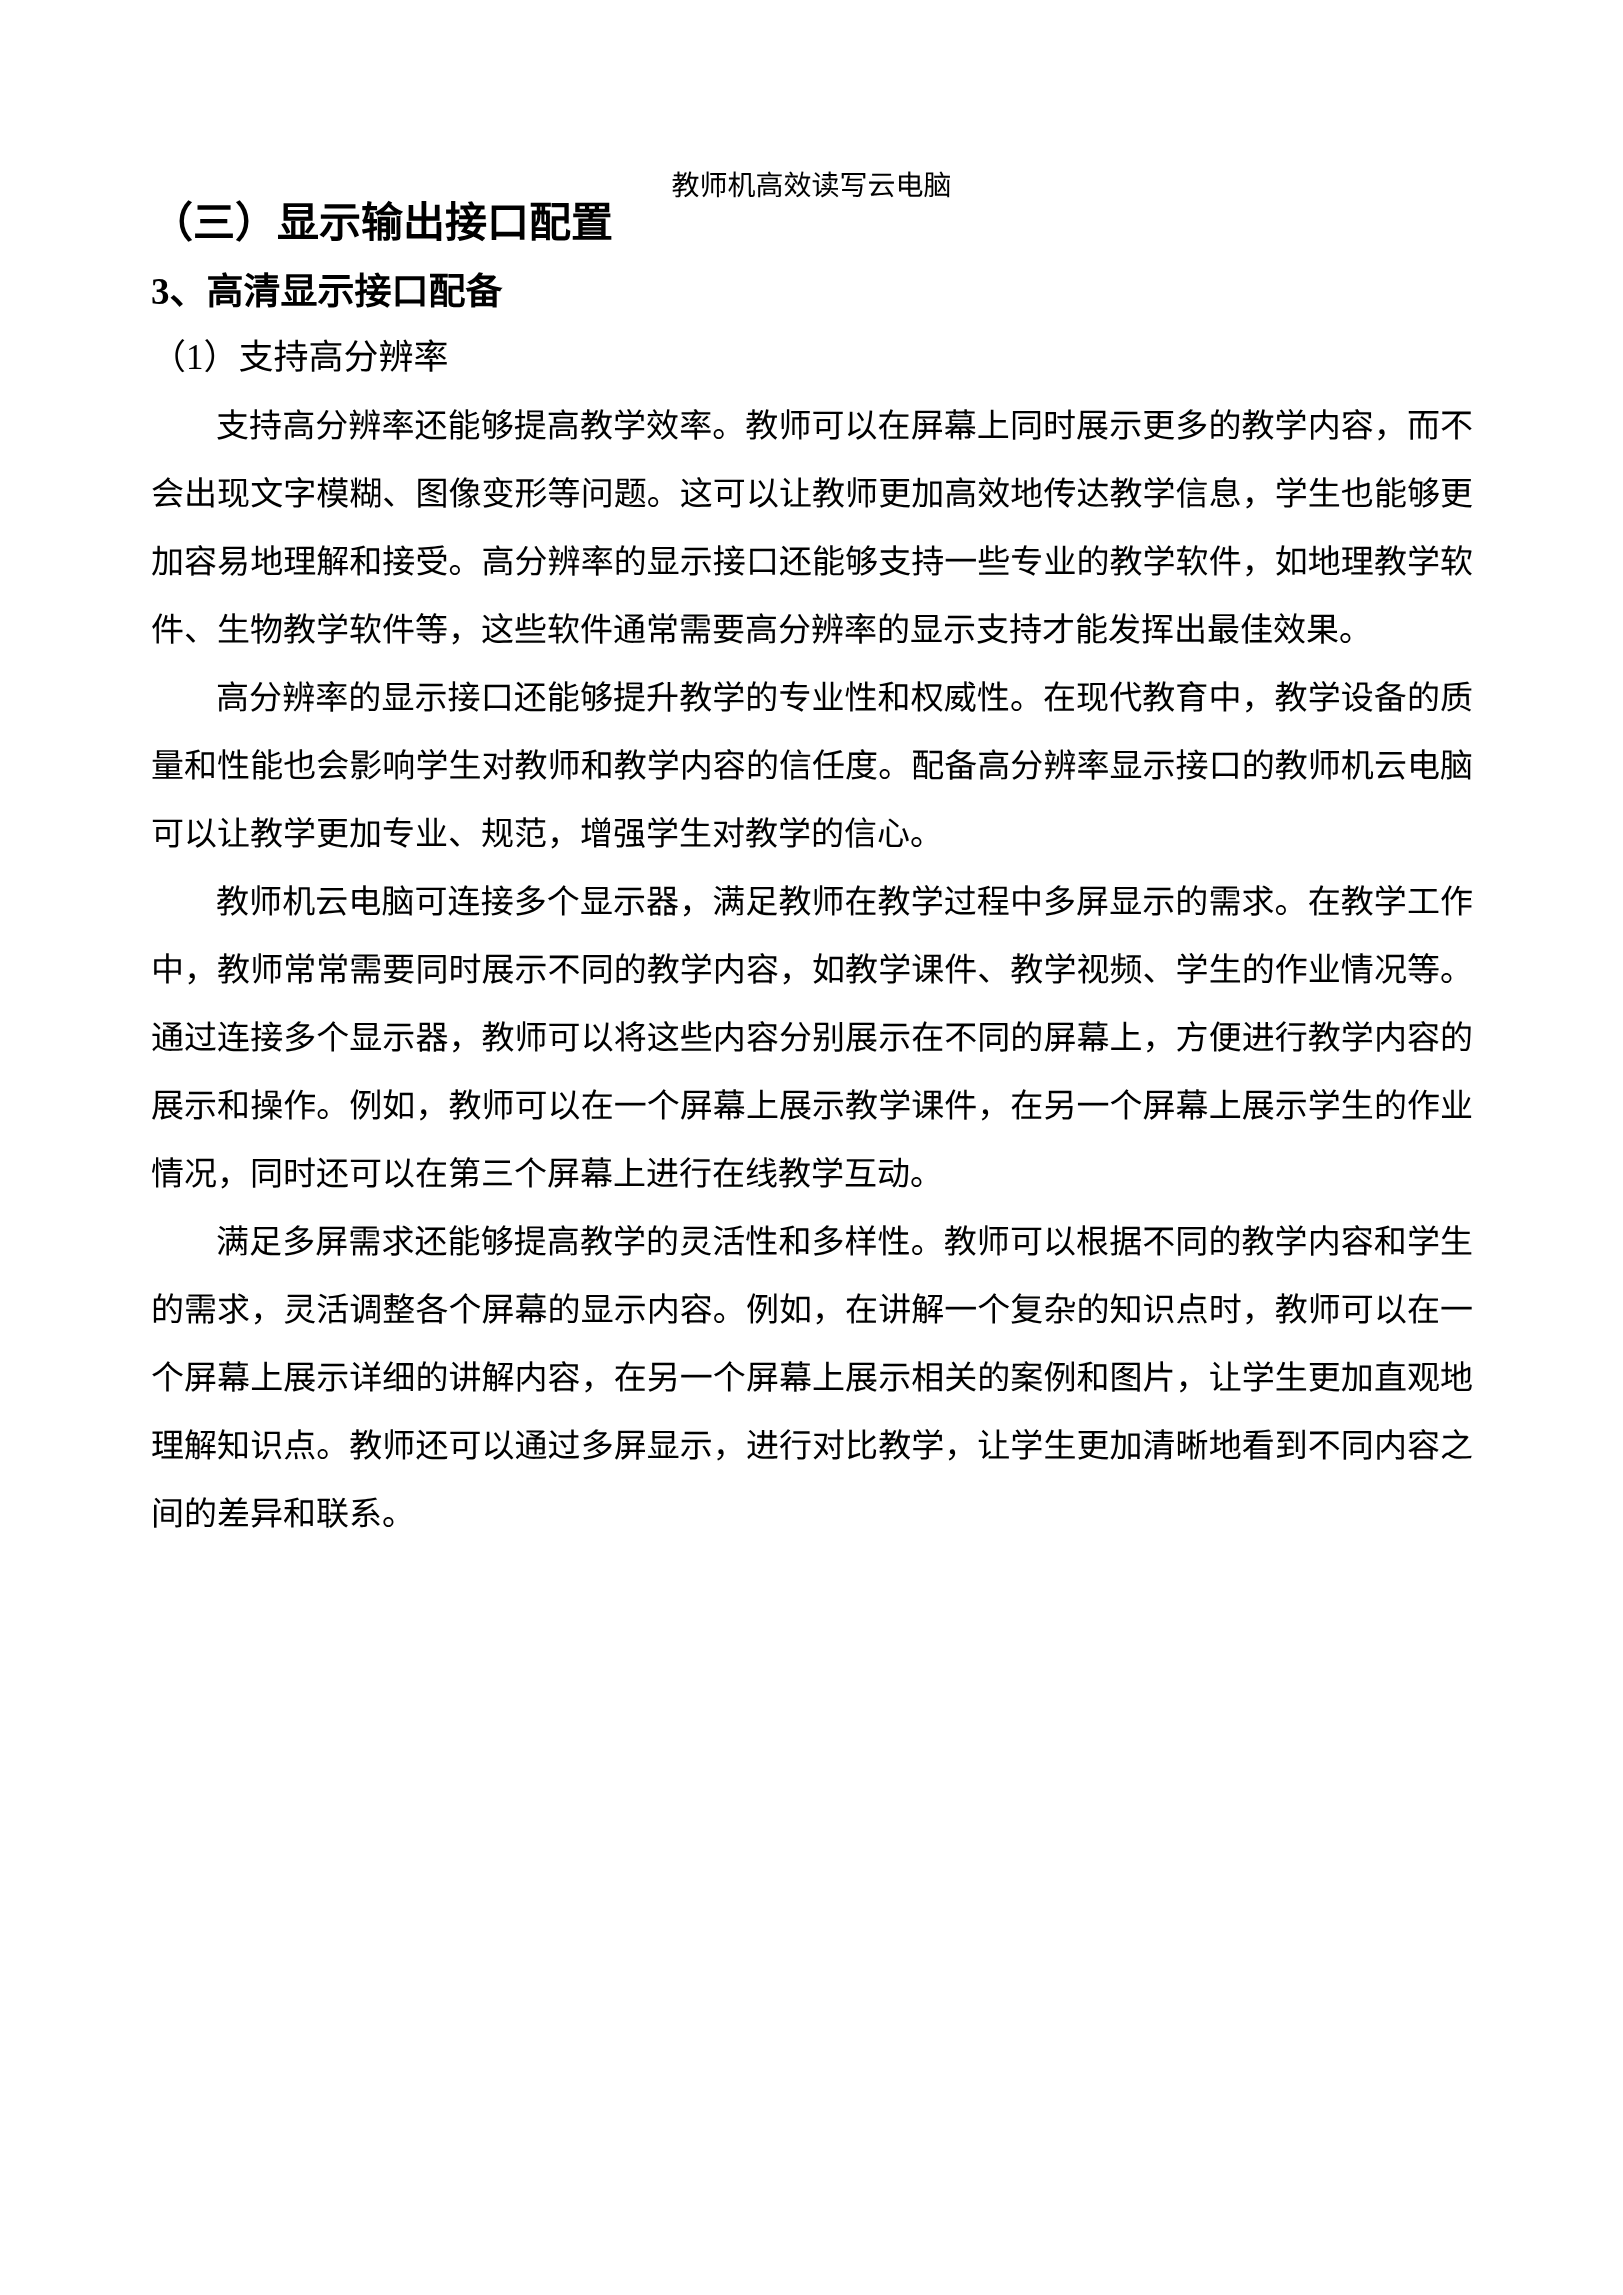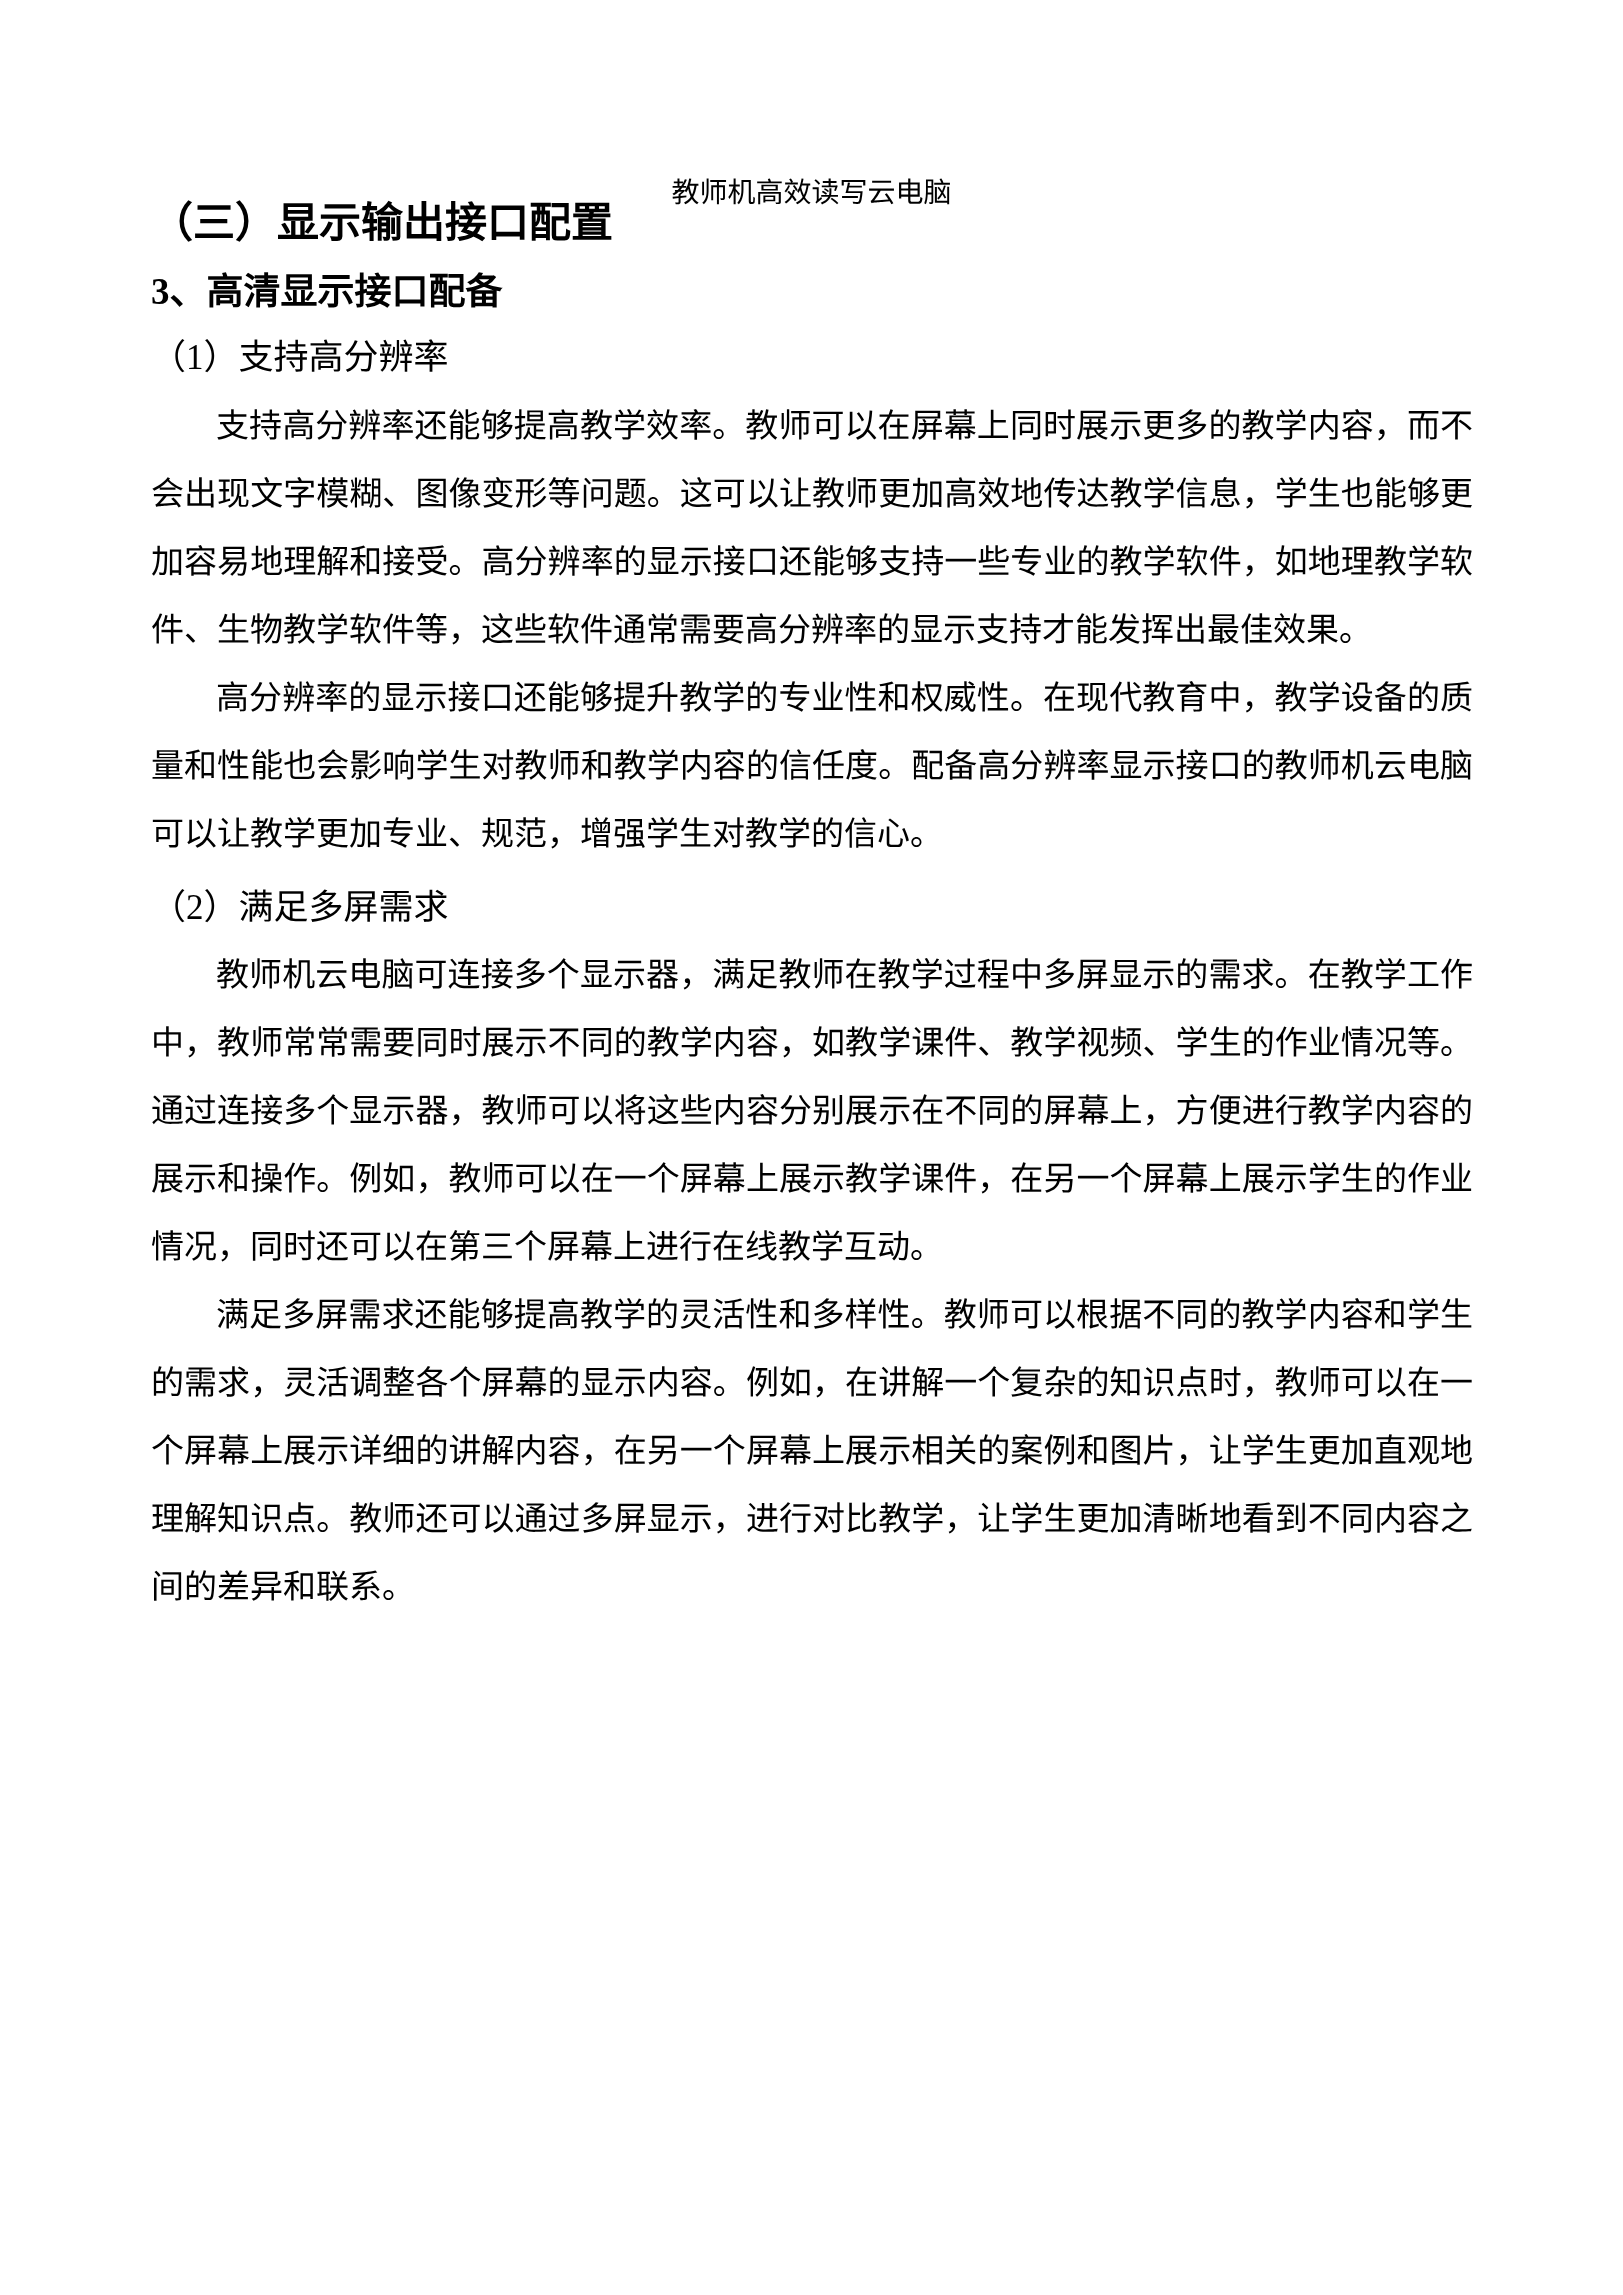--- a/index.html
+++ b/index.html
@@ -11,21 +11,21 @@
     position: relative;
     width: 1623px;
     height: 2295px;
     background: #ffffff;
     color: #000000;
     font-family: "Liberation Serif", "DejaVu Serif", serif;
     overflow: hidden;
   }
   .page-header {
     position: absolute;
-    top: 172px;
+    top: 165px;
     left: 0;
     width: 100%;
     text-align: center;
     font-size: 28px;
     line-height: 41px;
     color: #000000;
   }
   .content {
     position: absolute;
     top: 194px;
@@ -78,21 +78,20 @@
     <div class="h2">3、高清显示接口配备</div>
 
     <div class="h3">（1）支持高分辨率</div>
 
 
     <p>支持高分辨率还能够提高教学效率。教师可以在屏幕上同时展示更多的教学内容，而不会出现文字模糊、图像变形等问题。这可以让教师更加高效地传达教学信息，学生也能够更加容易地理解和接受。高分辨率的显示接口还能够支持一些专业的教学软件，如地理教学软件、生物教学软件等，这些软件通常需要高分辨率的显示支持才能发挥出最佳效果。</p>
 
     <p>高分辨率的显示接口还能够提升教学的专业性和权威性。在现代教育中，教学设备的质量和性能也会影响学生对教师和教学内容的信任度。配备高分辨率显示接口的教师机云电脑可以让教学更加专业、规范，增强学生对教学的信心。</p>
 
 
-    <div class="h3 mt">（2）满足多屏需求</div>
 
     <p>教师机云电脑可连接多个显示器，满足教师在教学过程中多屏显示的需求。在教学工作中，教师常常需要同时展示不同的教学内容，如教学课件、教学视频、学生的作业情况等。通过连接多个显示器，教师可以将这些内容分别展示在不同的屏幕上，方便进行教学内容的展示和操作。例如，教师可以在一个屏幕上展示教学课件，在另一个屏幕上展示学生的作业情况，同时还可以在第三个屏幕上进行在线教学互动。</p>
 
     <p>满足多屏需求还能够提高教学的灵活性和多样性。教师可以根据不同的教学内容和学生的需求，灵活调整各个屏幕的显示内容。例如，在讲解一个复杂的知识点时，教师可以在一个屏幕上展示详细的讲解内容，在另一个屏幕上展示相关的案例和图片，让学生更加直观地理解知识点。教师还可以通过多屏显示，进行对比教学，让学生更加清晰地看到不同内容之间的差异和联系。</p>
 
   </div>
 
 </div>
 
 

